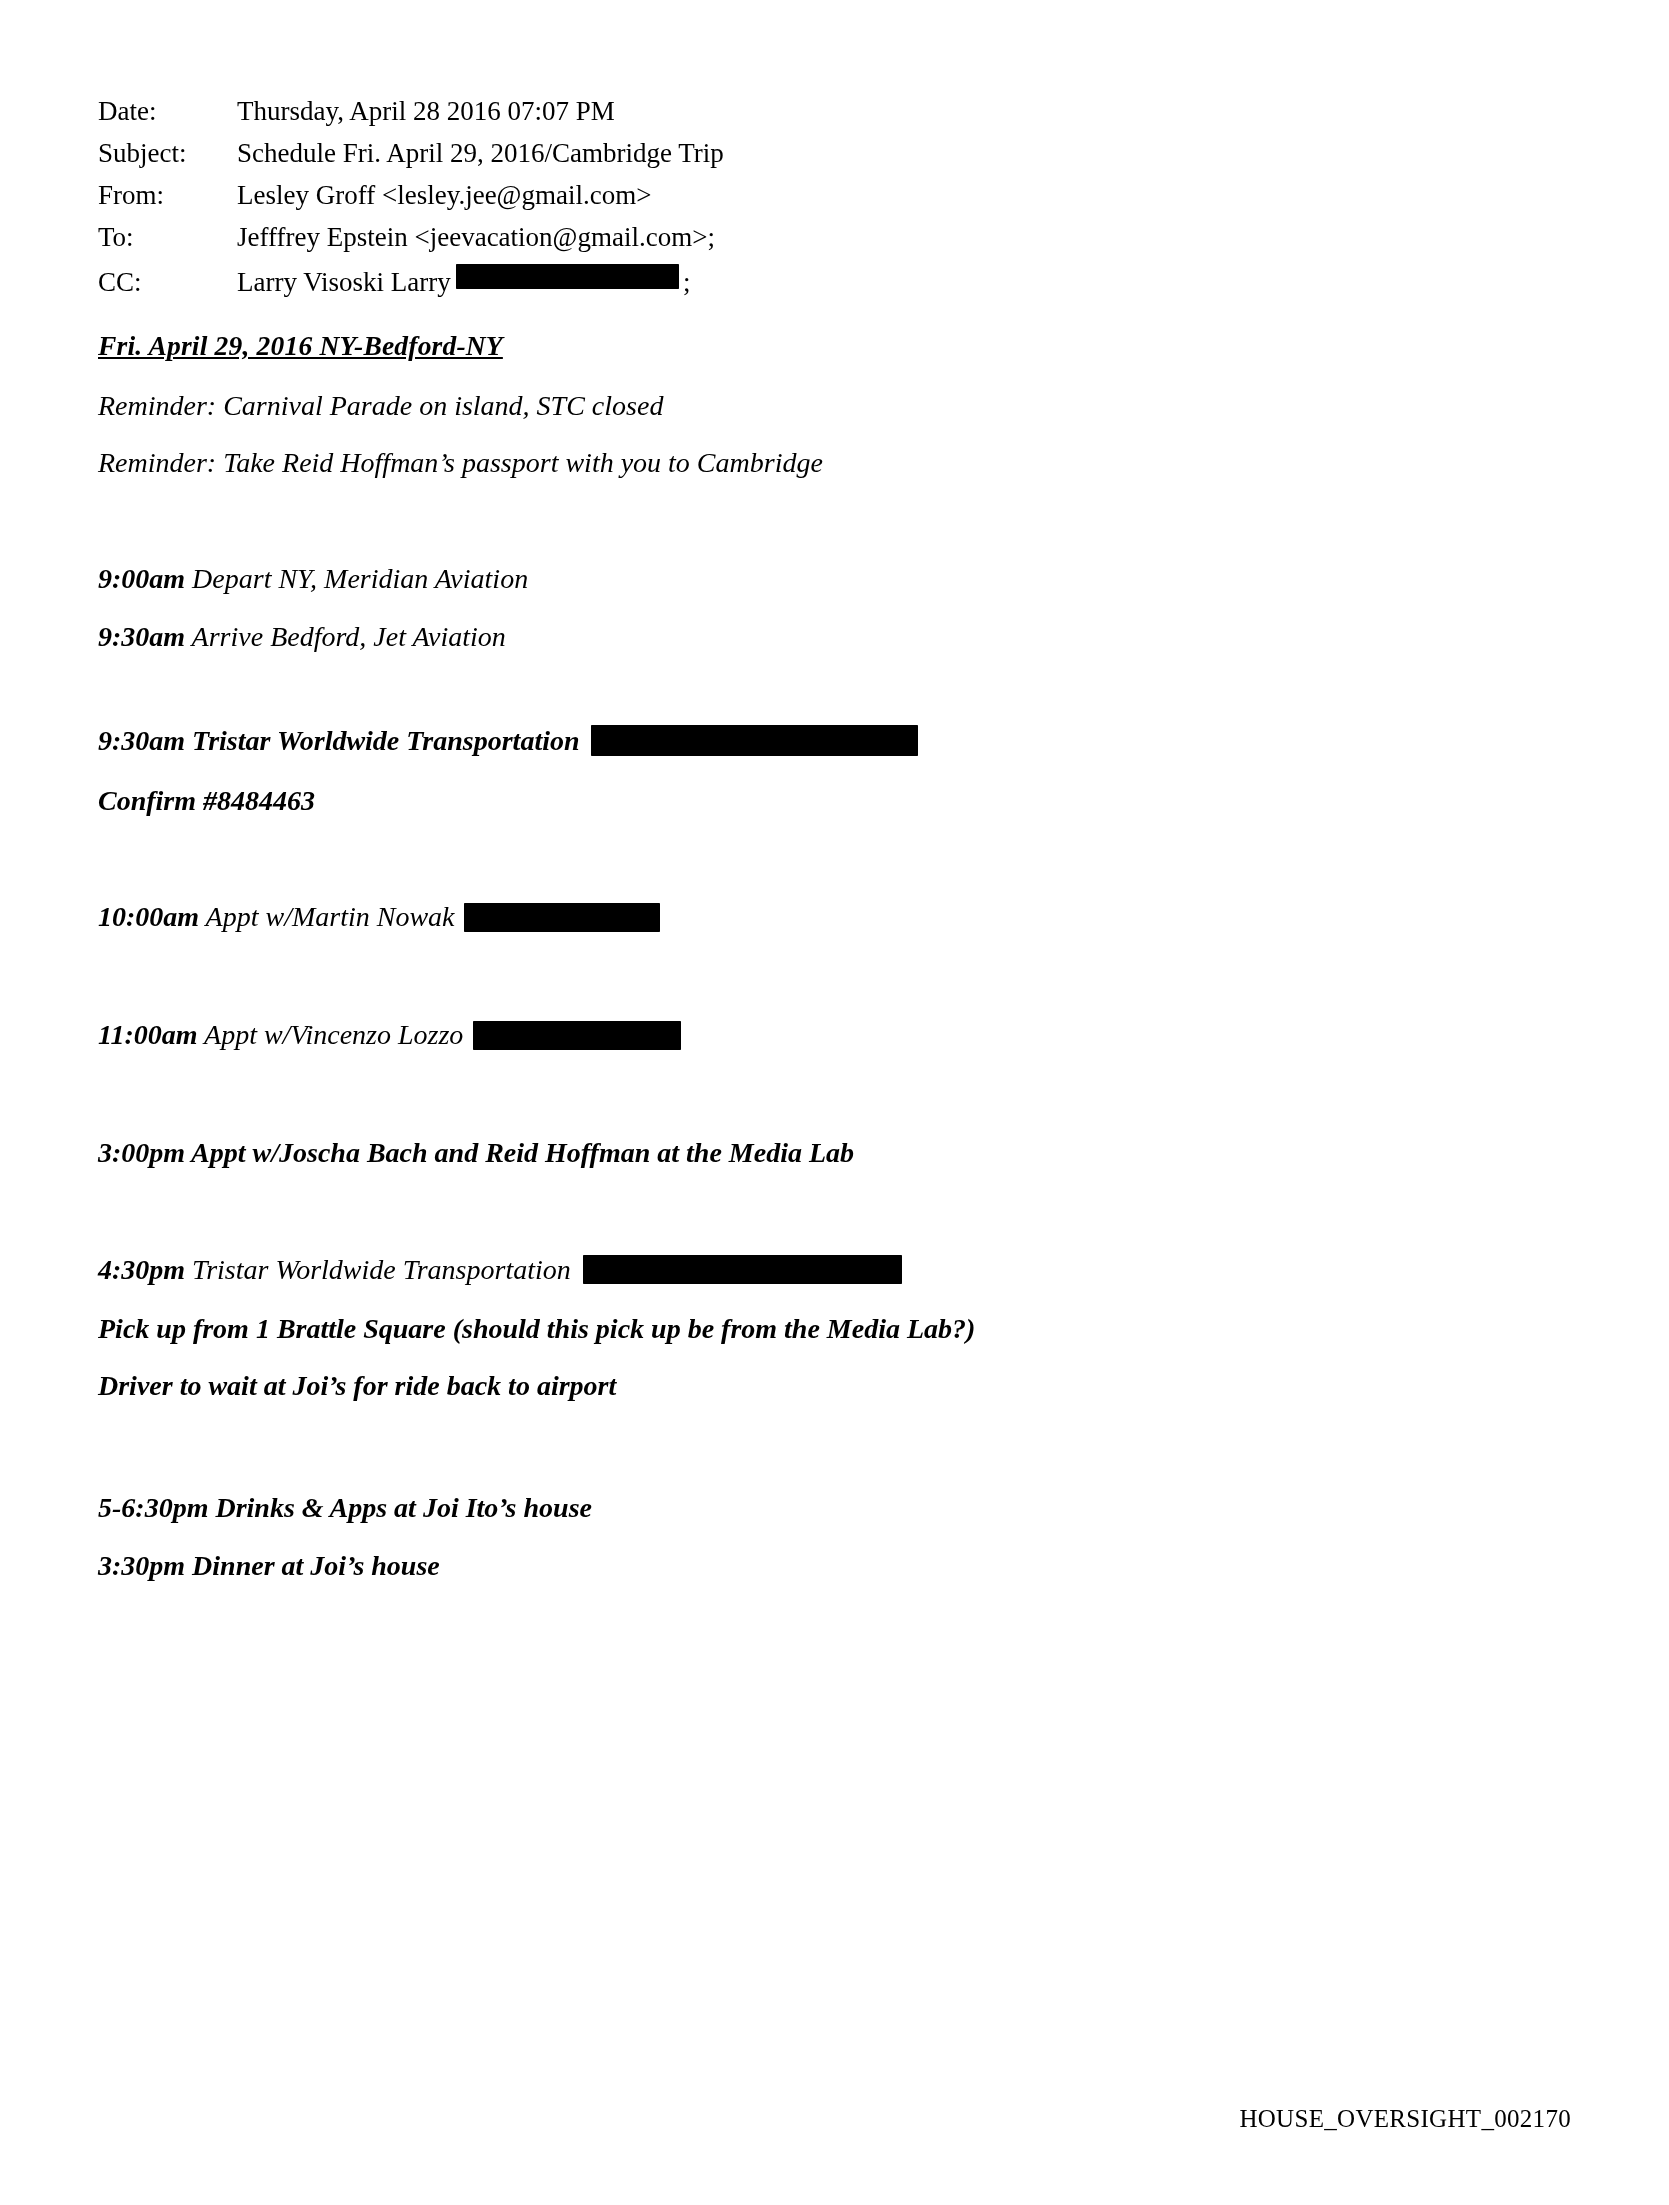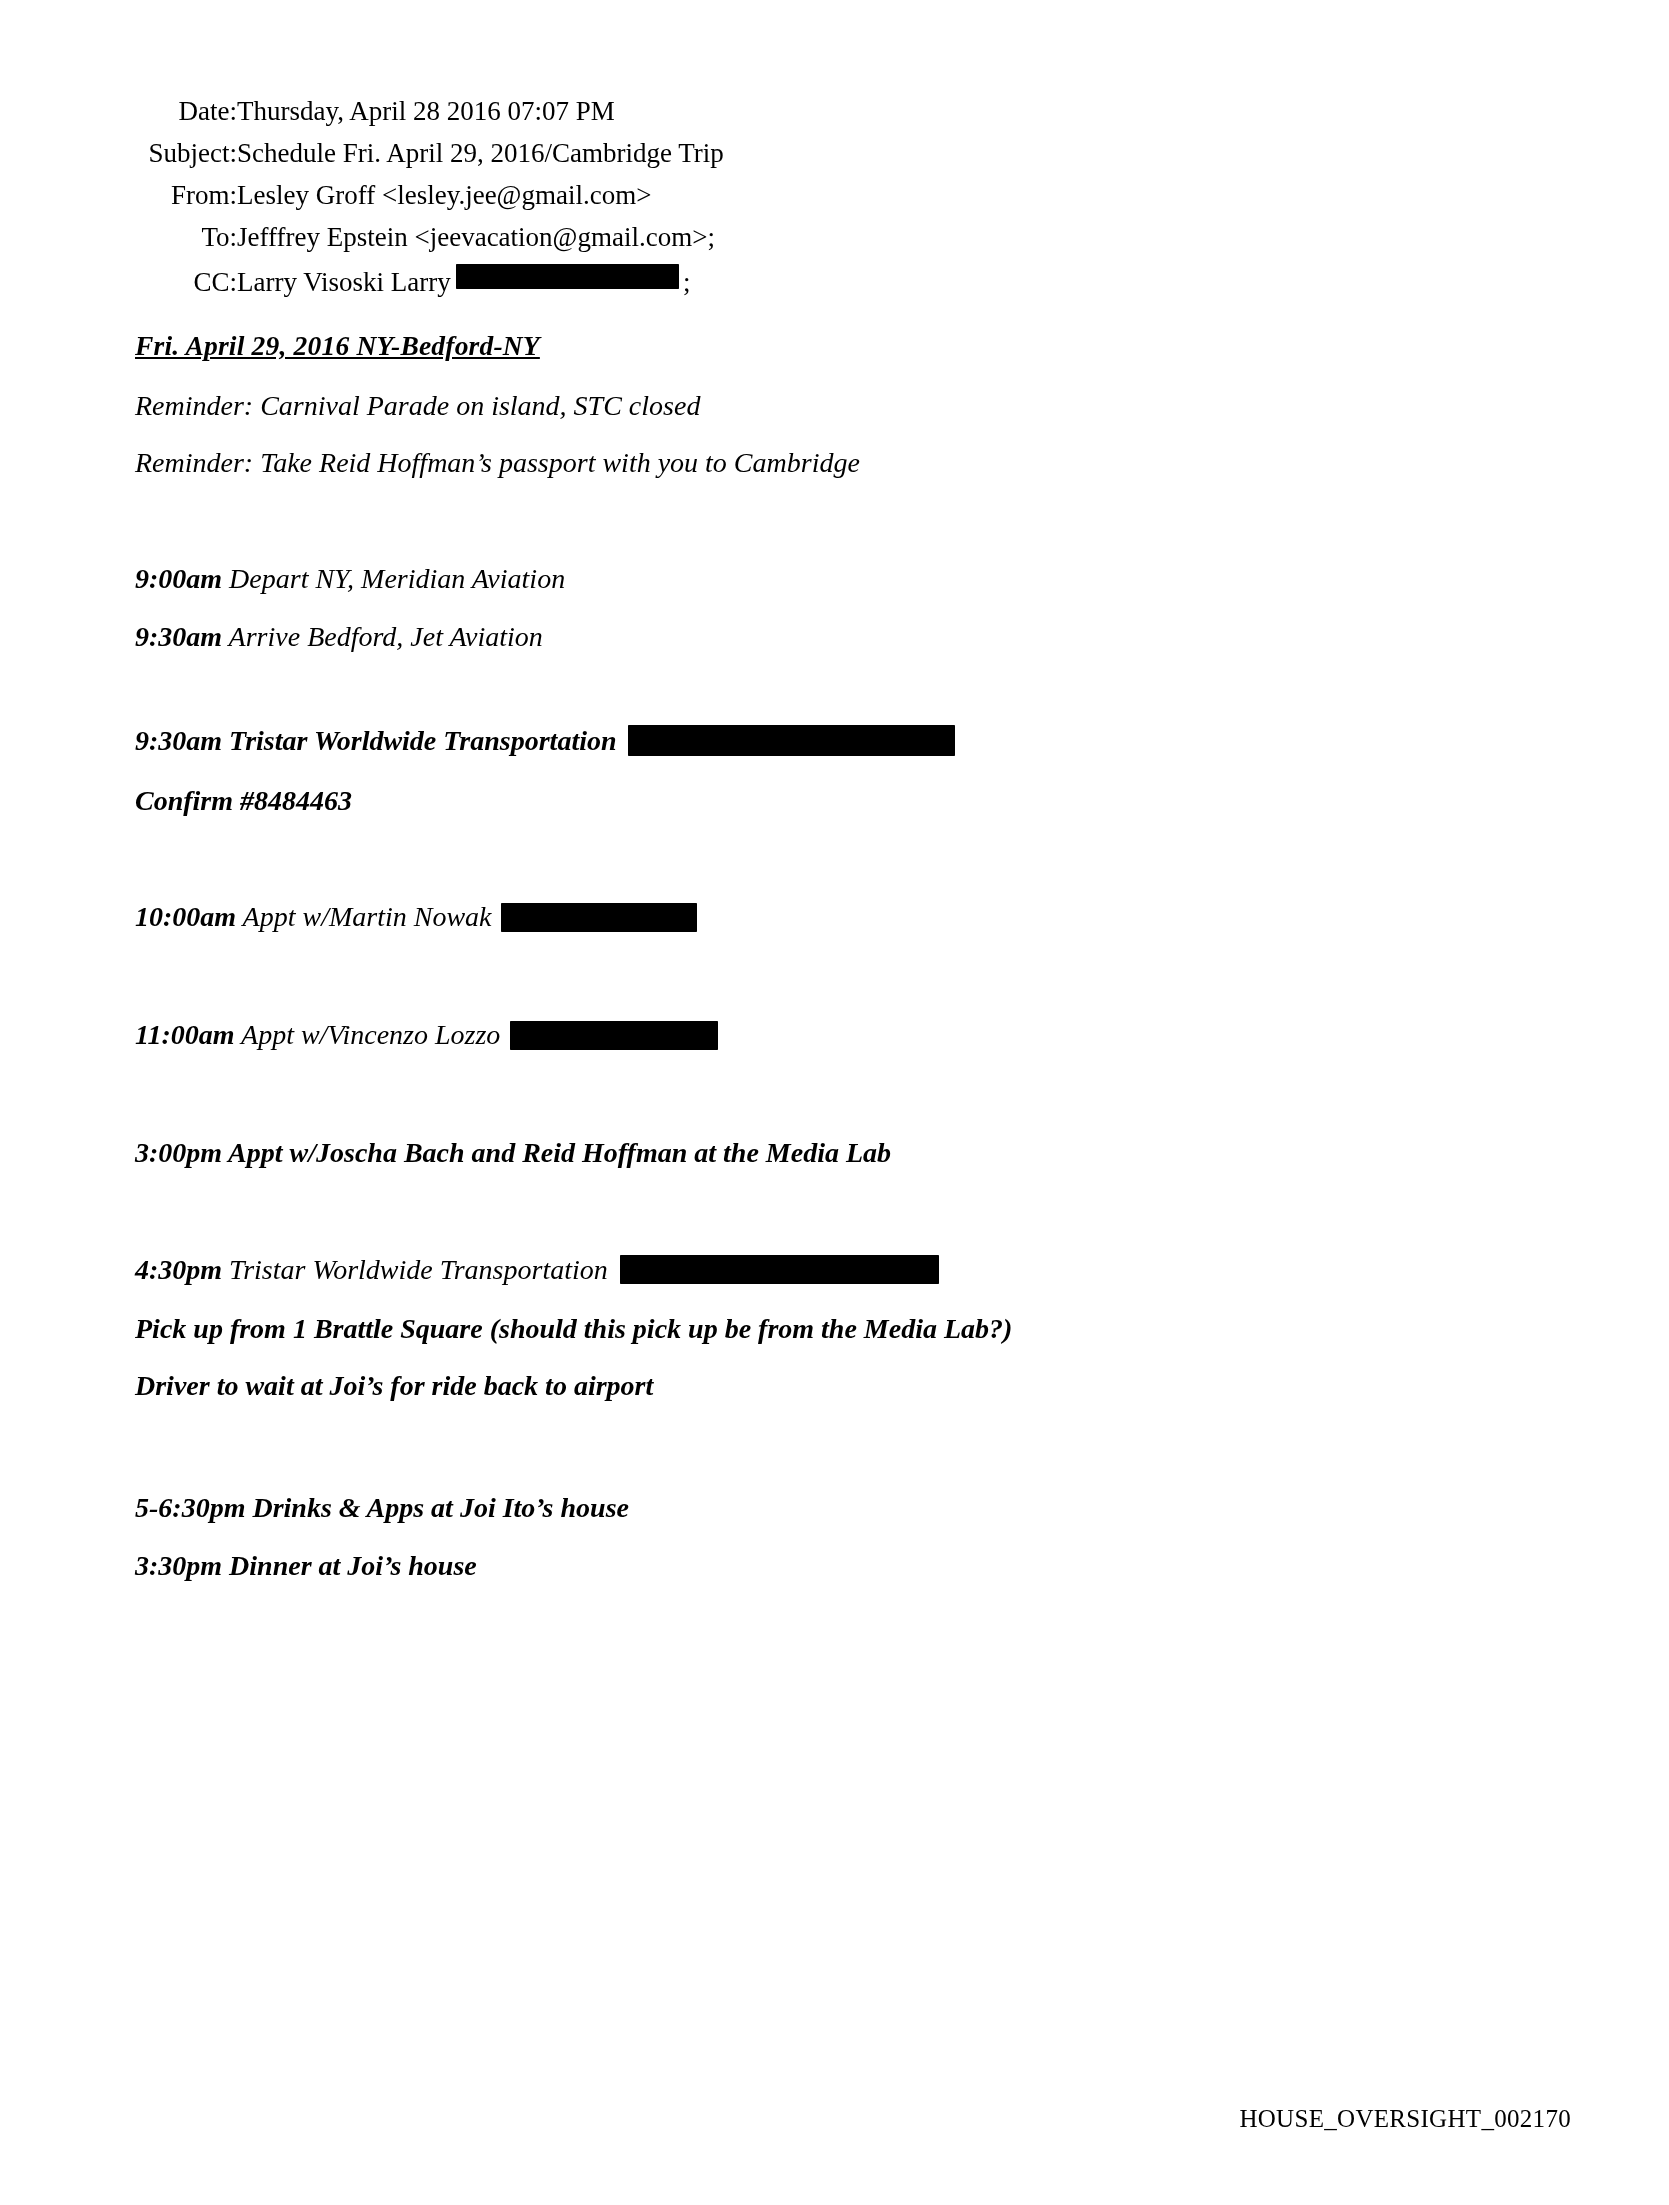--- a/index.html
+++ b/index.html
@@ -28,39 +28,37 @@
     align-items: baseline;
     font-size: 27px;
     line-height: 1.0;
     margin-bottom: 15px;
     white-space: nowrap;
   }
   .hdr-label {
     width: 139px;
     flex: 0 0 139px;
     font-size: 27px;
-    text-align: right;
   }
   .hdr-value {
     font-size: 27px;
     display: inline-flex;
     align-items: baseline;
     gap: 0;
   }
   .redact {
     display: inline-block;
     background: #000000;
     vertical-align: middle;
     height: 22px;
     border-radius: 0.7px;
   }
   .r-cc { width: 223px; height: 25px; margin: 0 3.9px 0 5.2px; position: relative; top: -2px;}
   .body-block {
     margin-top: 34px;
-    margin-left: 37px;
   }
   .day-title {
     font-size: 27.5px;
     font-weight: bold;
     font-style: italic;
     text-decoration: underline;
     letter-spacing: 0.2px;
     margin-bottom: 29px;
   }
   .line {

